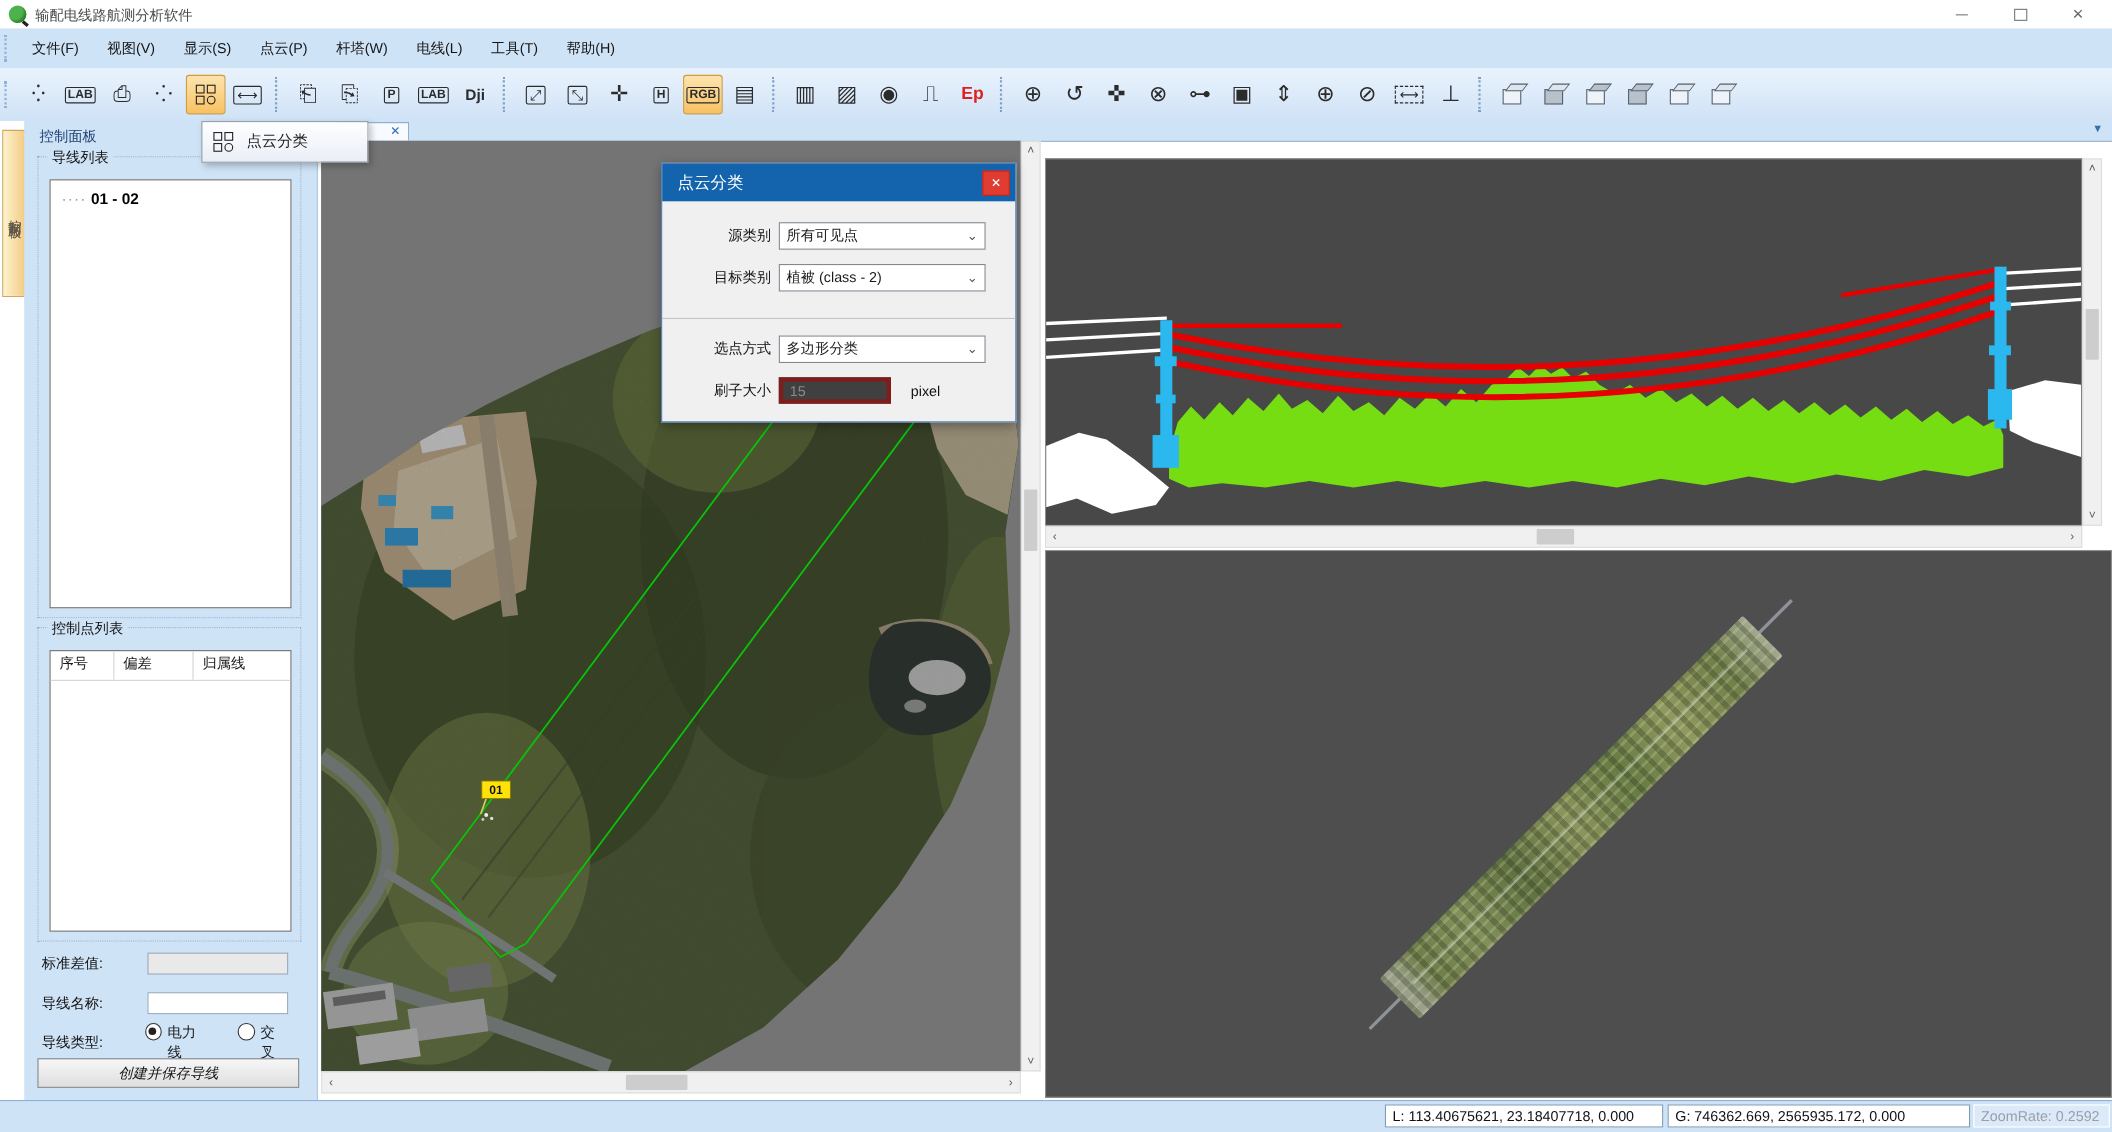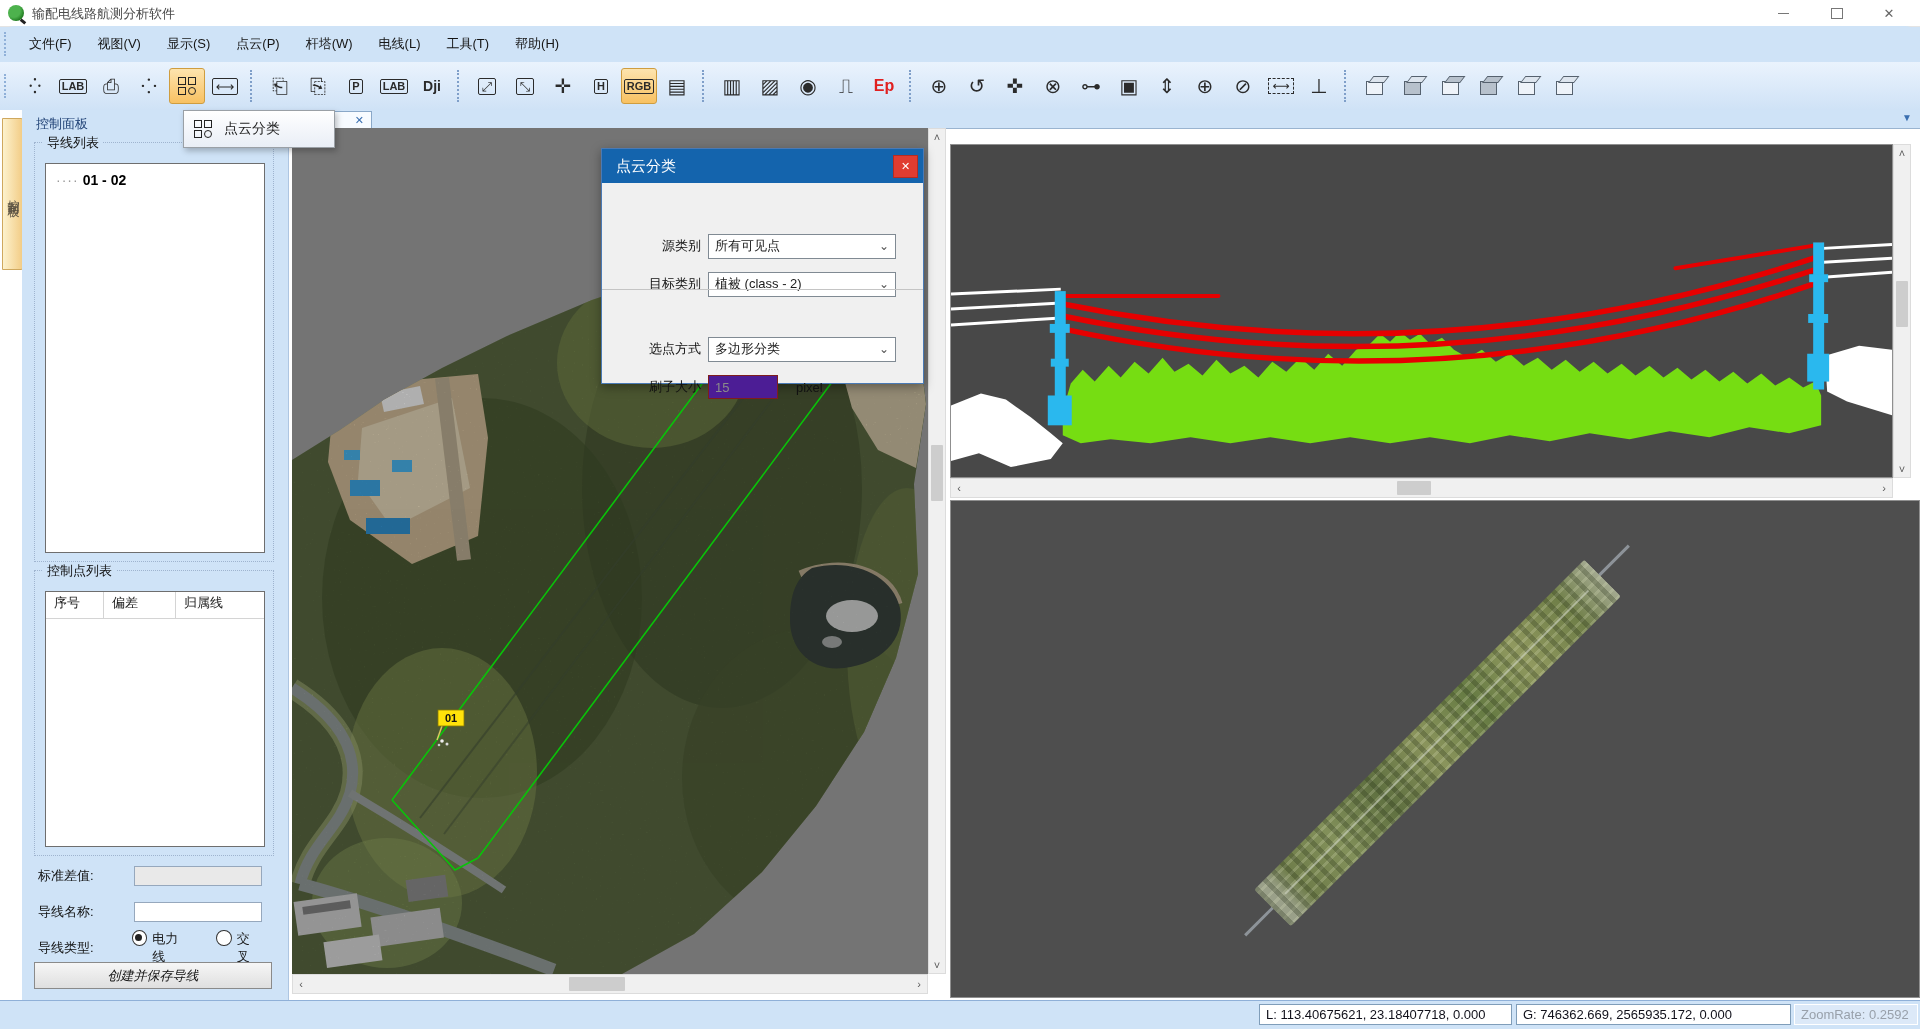--- a/index.html
+++ b/index.html
@@ -12,21 +12,21 @@
     background:radial-gradient(circle at 35% 35%, #4db24d 0 45%, #1f7a1f 75%);}
   .app-icon::after{content:"";position:absolute;right:-2px;bottom:-2px;width:6px;height:3px;background:#222;transform:rotate(40deg);}
   .app-title{position:absolute;left:32px;top:5px;color:#4a4a4a;font-size:13px;}
   .win-btn{position:absolute;top:0;width:46px;height:26px;display:flex;align-items:center;justify-content:center;color:#666;}
   .win-btn.min{right:114px}.win-btn.max{right:60px}.win-btn.cls{right:8px;font-size:13px}
   .glyph-min{display:inline-block;width:11px;border-top:1.5px solid #777;}
   .glyph-max{position:relative;width:10px;height:9px;border:1.3px solid #777;background:#fff;}
   .glyph-max::before{content:"";position:absolute;left:2px;top:-4px;width:10px;height:9px;border:1.3px solid #777;z-index:-1;background:#fff;}
 
   
-  #menubar{position:absolute;left:0;top:26px;width:1920px;height:36px;background:#cfe3f7;display:flex;align-items:center;border-radius:15px;}
+  #menubar{position:absolute;left:0;top:26px;width:1920px;height:36px;background:#cfe3f7;display:flex;align-items:center;}
   .grip{width:4px;height:24px;border-left:2px dotted #8fb0d8;margin:0 6px 0 4px;}
   .menu-item{padding:4px 13px;color:#151515;cursor:default;}
 
   
   #toolbar{position:absolute;left:0;top:62px;width:1920px;height:48px;background:linear-gradient(#eaf3fd,#cfe2f6);display:flex;align-items:center;border-bottom:1px solid #b9d0e8;}
   .tb-sep{width:3px;height:32px;border-left:2px dotted #7f9fc9;margin:0 6px;}
   .tb-btn{position:relative;width:36px;height:36px;margin:0 1px;border:1px solid transparent;background:transparent;border-radius:3px;
     display:flex;align-items:center;justify-content:center;padding:0;cursor:pointer;}
   .tb-btn.active{background:linear-gradient(#fde4ae,#f8c162);border:1px solid #cf9d3f;}
   .tb-glyph{font-size:20px;line-height:1;color:#2b2b2b;}
@@ -109,26 +109,26 @@
   .strip::after{content:"";position:absolute;left:4%;right:4%;top:24px;height:2px;background:rgba(210,215,200,.55);}
   .strip-tail{position:absolute;width:42px;height:3px;background:#8d9399;transform:rotate(-45deg);}
   .tail-a{left:642px;top:58px;}
   .tail-b{left:288px;top:418px;}
 
   
   #dialog{position:absolute;left:601px;top:148px;width:321px;height:234px;background:#f0f0f0;border:1px solid #4a7ab5;box-shadow:0 3px 10px rgba(0,0,0,.35);z-index:50;}
   .dlg-title{position:absolute;left:0;top:0;right:0;height:34px;background:#1464ad;color:#fff;font-size:15px;display:flex;align-items:center;padding-left:14px;box-sizing:border-box;}
   .dlg-close{position:absolute;right:5px;top:6px;width:23px;height:21px;background:#e03c31;color:#fff;font-size:11px;font-weight:bold;
     display:flex;align-items:center;justify-content:center;border:1px solid #b52b22;}
-  .dlg-row{position:absolute;left:0;height:26px;display:flex;align-items:center;margin-top:32px;}
+  .dlg-row{position:absolute;left:0;height:26px;display:flex;align-items:center;}
   .dlg-label{width:99px;text-align:right;padding-right:7px;color:#111;}
   .dlg-select{position:relative;width:188px;height:25px;background:#fff;border:1px solid #808a93;box-sizing:border-box;display:flex;align-items:center;padding-left:6px;}
   .dlg-select .chev{position:absolute;right:6px;top:4px;color:#555;font-size:12px;}
   .dlg-sep{position:absolute;left:0;right:0;top:140px;border-top:1px solid #c4c4c4;}
-  .dlg-input{width:70px;height:24px;background:#4c1d95;border:1px solid #7f1d1d;box-sizing:border-box;color:#8a8a8a;display:flex;align-items:center;padding-left:6px;}
+  .dlg-input{width:102px;height:24px;background:#404040;border:4px solid #7f1d1d;box-sizing:border-box;color:#8a8a8a;display:flex;align-items:center;padding-left:6px;}
   .dlg-unit{margin-left:18px;color:#111;}
 
   
   #tooltip{position:absolute;left:183px;top:110px;width:152px;height:38px;background:linear-gradient(#ffffff,#e9eef6);border:1px solid #9aa0a6;
     box-shadow:2px 3px 6px rgba(0,0,0,.25);z-index:60;display:flex;align-items:center;padding-left:10px;box-sizing:border-box;}
   #tooltip .txt{margin-left:12px;color:#222;font-size:14px;}
 
   
   #statusbar{position:absolute;left:0;top:1000px;width:1920px;height:29px;background:#cfe3f7;border-top:1px solid #8fb0d8;box-sizing:border-box;}
   .sb-box{position:absolute;top:3px;height:21px;background:#fff;border:1px solid #7f9db9;display:flex;align-items:center;padding:0 6px;font-size:13px;color:#10101a;box-sizing:border-box;}

